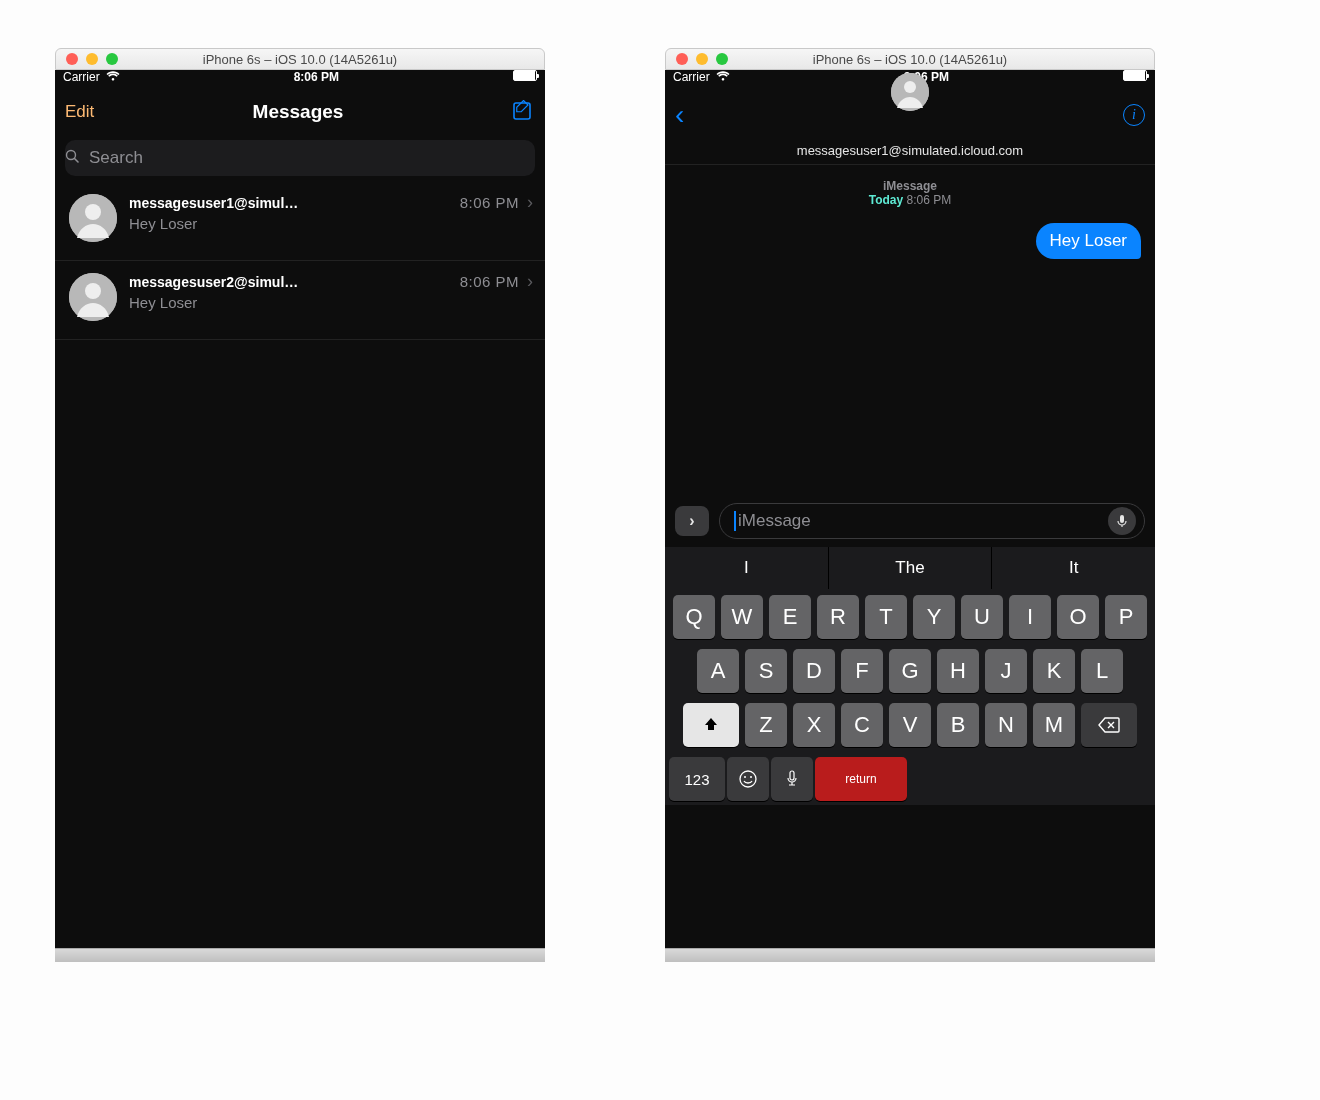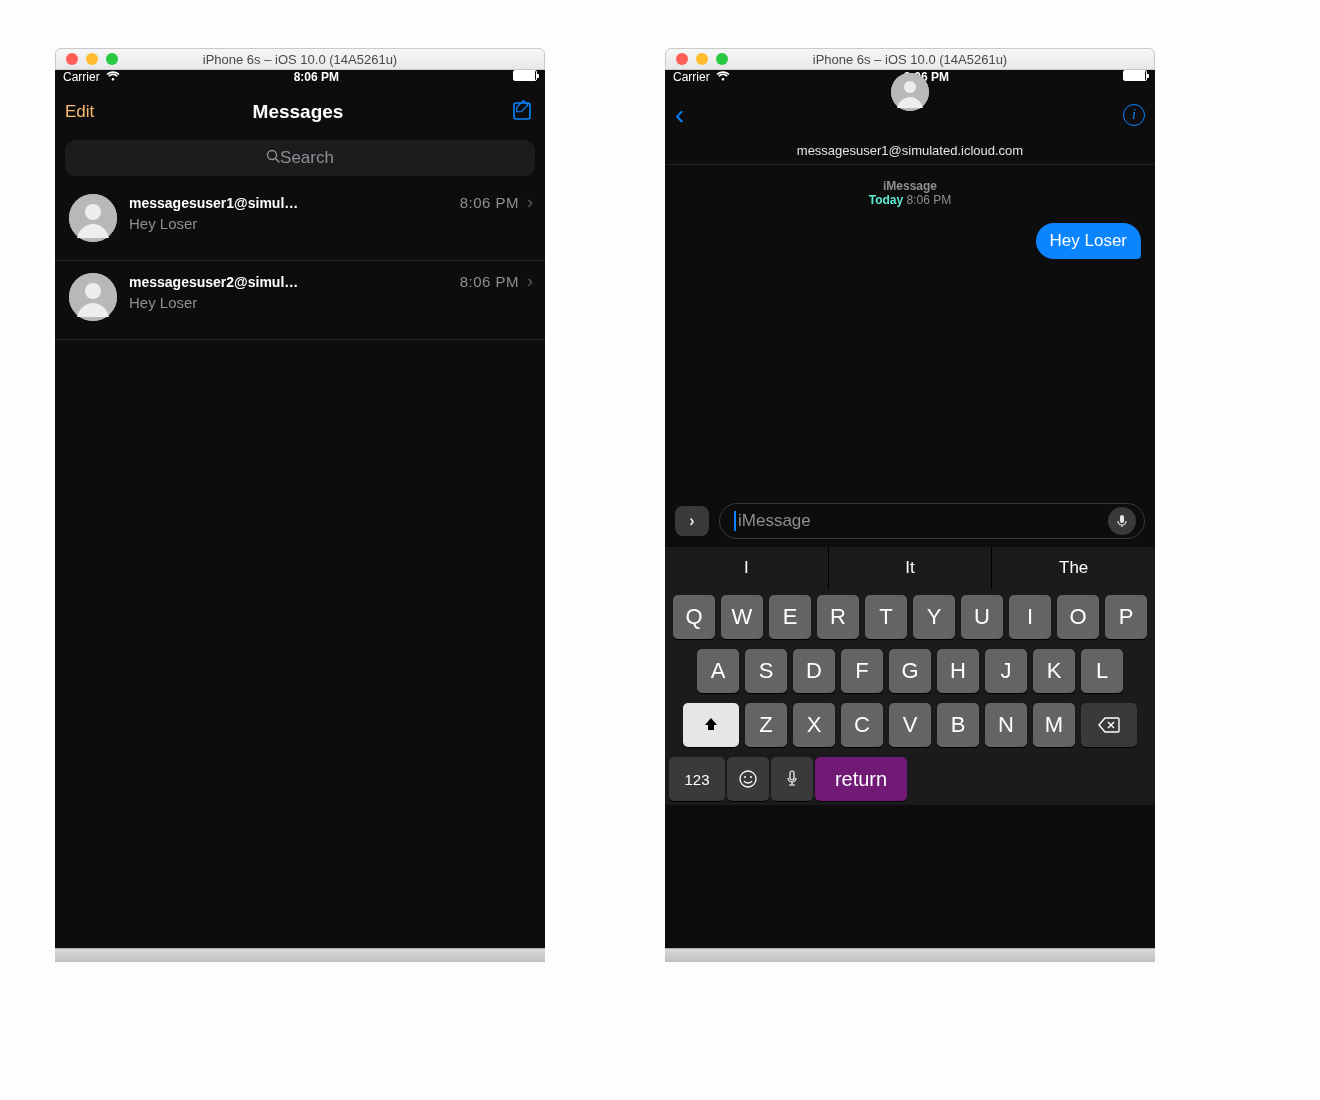--- a/index.html
+++ b/index.html
@@ -77,24 +77,23 @@
   .compose svg { width:24px; height:24px; }
 
   
   .searchwrap { padding: 6px 10px; }
   .search {
     background:#1c1c1e;
     border-radius:10px;
     height:36px;
     display:flex;
     align-items:center;
-    justify-content:center;
     color:#8e8e93;
     font-size:17px;
-    gap:0;
+    gap:10px;
   }
 
   
   .convo-list { }
   .convo {
     display:flex;
     align-items:flex-start;
     padding:10px 12px 18px 14px;
     gap:12px;
     border-bottom:1px solid #222;
@@ -221,21 +220,21 @@
   }
   .key.fn { background:#3a3a3c; max-width:56px;}
   .key.shift { background:#e6e6e6; color:#000; max-width:56px;}
   .krow.r2 { padding:0 22px; }
   .bottomrow { display:flex; gap:2px; }
   .bottomrow .key { max-width:none; }
   .key.nums { flex:0 0 56px; font-size:15px; background:#3a3a3c;}
   .key.emoji { flex:0 0 42px; background:#3a3a3c;}
   .key.dict { flex:0 0 42px; background:#3a3a3c;}
   .key.space { flex:1; background:#646466; font-size:16px;}
-  .key.return { flex:0 0 92px; background:#701a75; font-size:20px;}
+  .key.return { flex:0 0 92px; background:#b91c1c; font-size:12px;}
 
   
   .dock {
     height:14px;
     background:linear-gradient(#d9d9d9,#bfbfbf);
     border-top:1px solid #aaa;
   }
 </style>
 </head>
 <body>
@@ -396,22 +395,22 @@
           <svg width="14" height="14" viewBox="0 0 14 14">
               <rect x="5" y="1" width="4" height="8" rx="2" fill="#e6e6e6"></rect>
               <path d="M3 7a4 4 0 008 0M7 11v2" stroke="#e6e6e6" stroke-width="1.2" fill="none"></path>
             </svg>
         </span>
       </div>
     </div>
 
     <div class="predict">
       <div class="cell">I</div>
+      <div class="cell">The</div>
       <div class="cell">It</div>
-      <div class="cell">The</div>
     </div>
 
     <div class="keyboard">
       <div class="krow">
         <div class="key">Q</div>
         <div class="key">W</div>
         <div class="key">E</div>
         <div class="key">R</div>
         <div class="key">T</div>
         <div class="key">Y</div>

